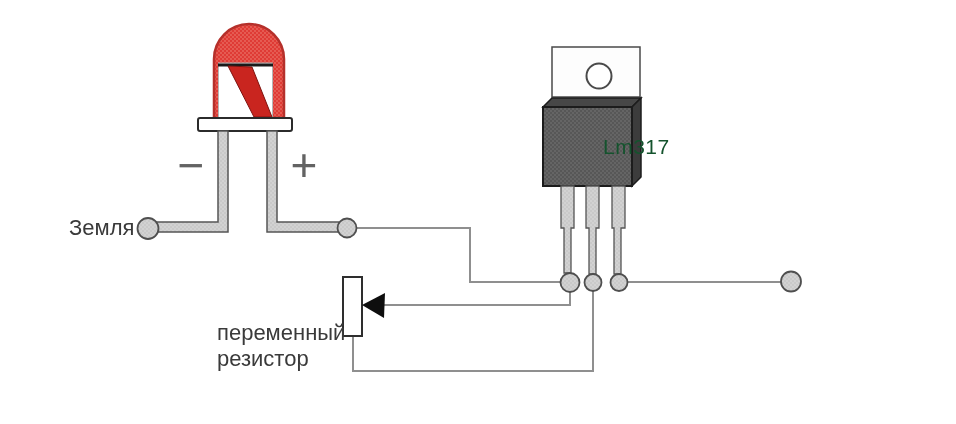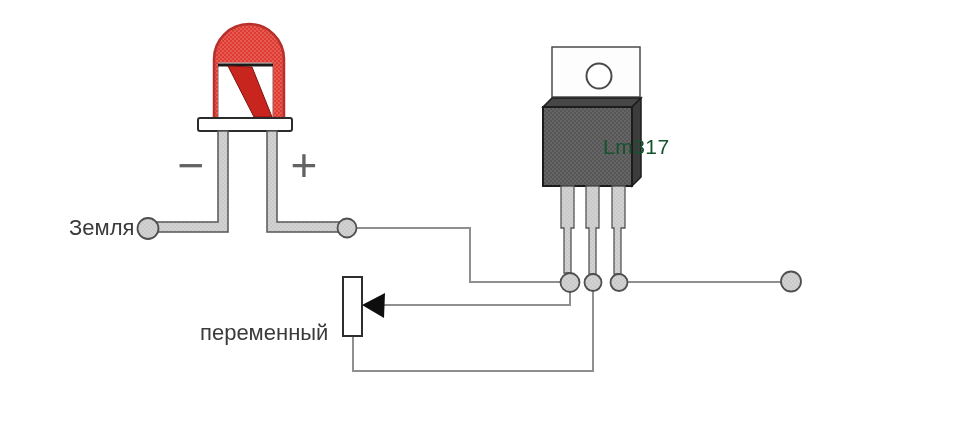--- a/index.html
+++ b/index.html
@@ -3,21 +3,21 @@
 <meta charset="utf-8">
 <style>
   html,body{margin:0;padding:0;background:#fff;}
   .canvas{
     position:relative;width:956px;height:424px;background:#ffffff;
     overflow:hidden;font-family:"Liberation Sans",sans-serif;
   }
   .canvas svg{position:absolute;left:0;top:0;}
   .lbl{position:absolute;color:#3a3a3a;font-size:22px;line-height:25px;white-space:nowrap;}
   .lbl-ground{left:41px;top:215px;margin-left:28px;}
-  .lbl-pot{left:200px;top:320px;line-height:26px;}
+  .lbl-pot{left:217px;top:320px;line-height:26px;}
   .lbl-battery{left:814px;top:267px;}
   .lbl-part{
     left:555px;top:134px;font-size:21px;color:#14532d;
     letter-spacing:0.5px;
     padding-left:48px;
   }
   .lbl-sign{
     position:absolute;width:44px;text-align:center;color:#636363;
     font-size:46px;line-height:44px;font-weight:400;
   }
@@ -94,16 +94,17 @@
   <div class="lbl lbl-ground">Земля</div>
 
   <div class="lbl lbl-sign lbl-minus">−</div>
 
   <div class="lbl lbl-sign lbl-plus">+</div>
 
   <div class="lbl lbl-part">Lm317</div>
 
   <div class="lbl lbl-pot">
     <div>переменный</div>
+    <div>резистор</div>
   </div>
 
 
 </div>
 
 </body></html>

